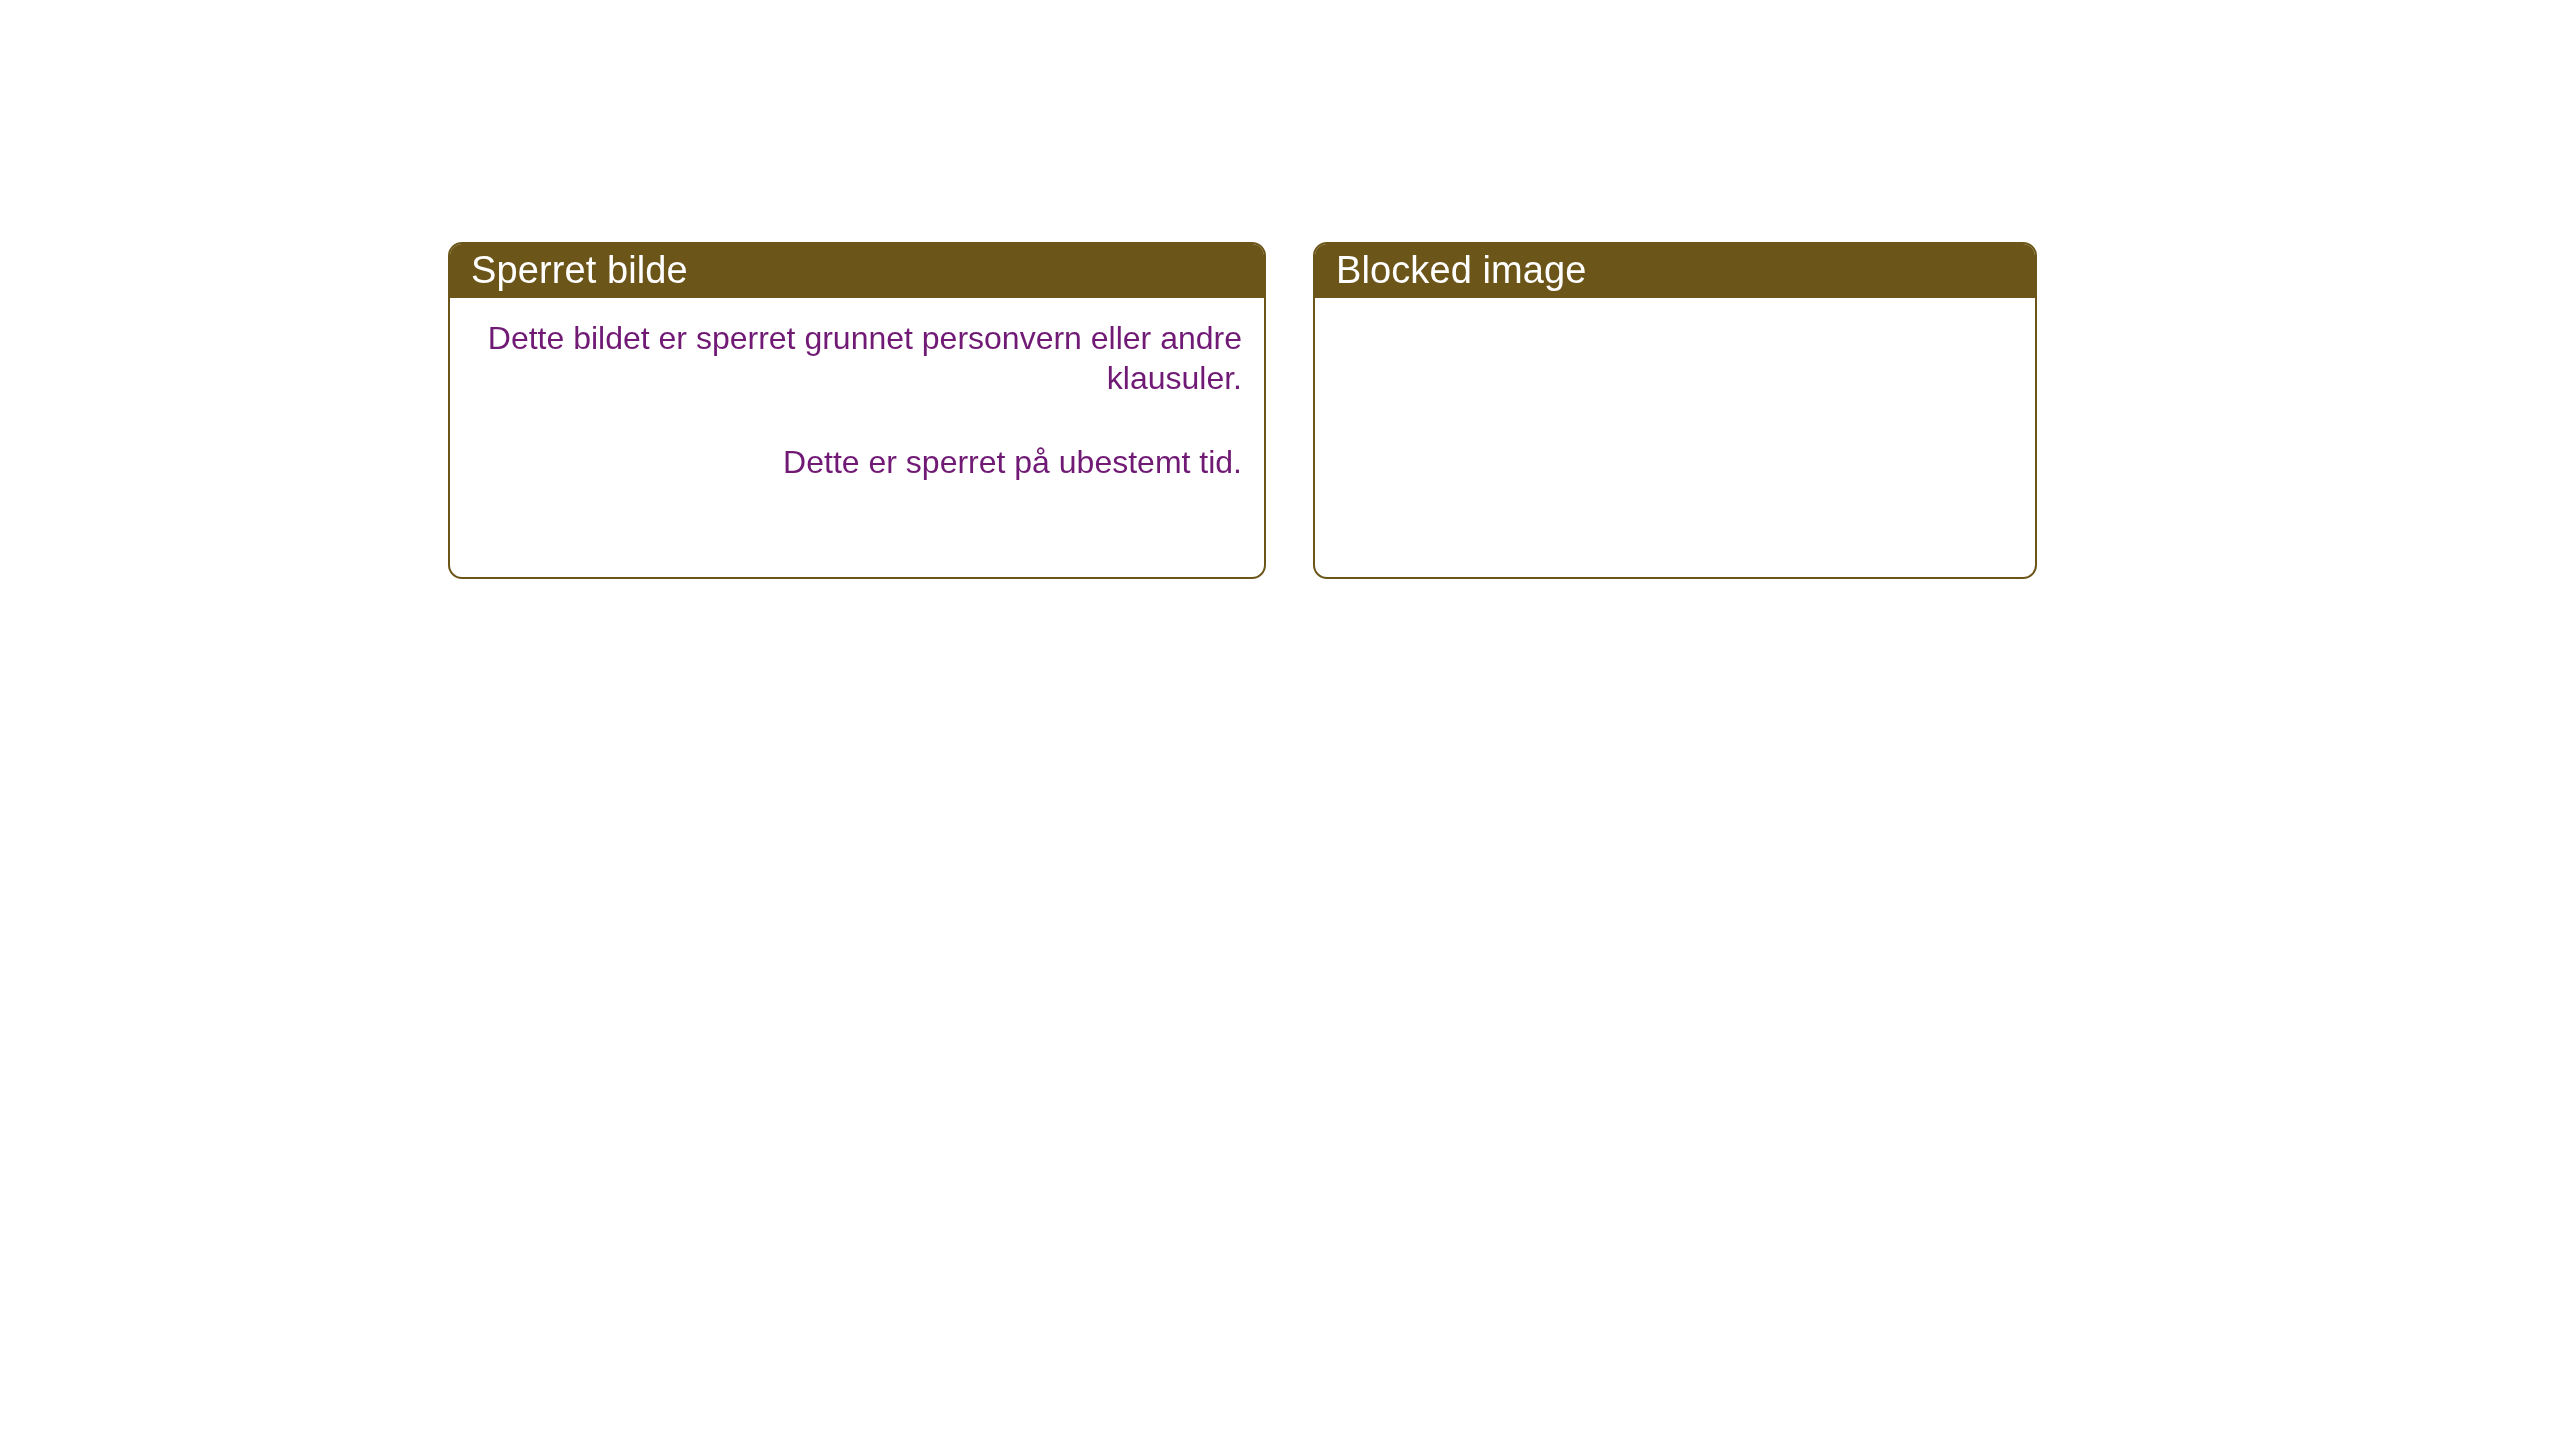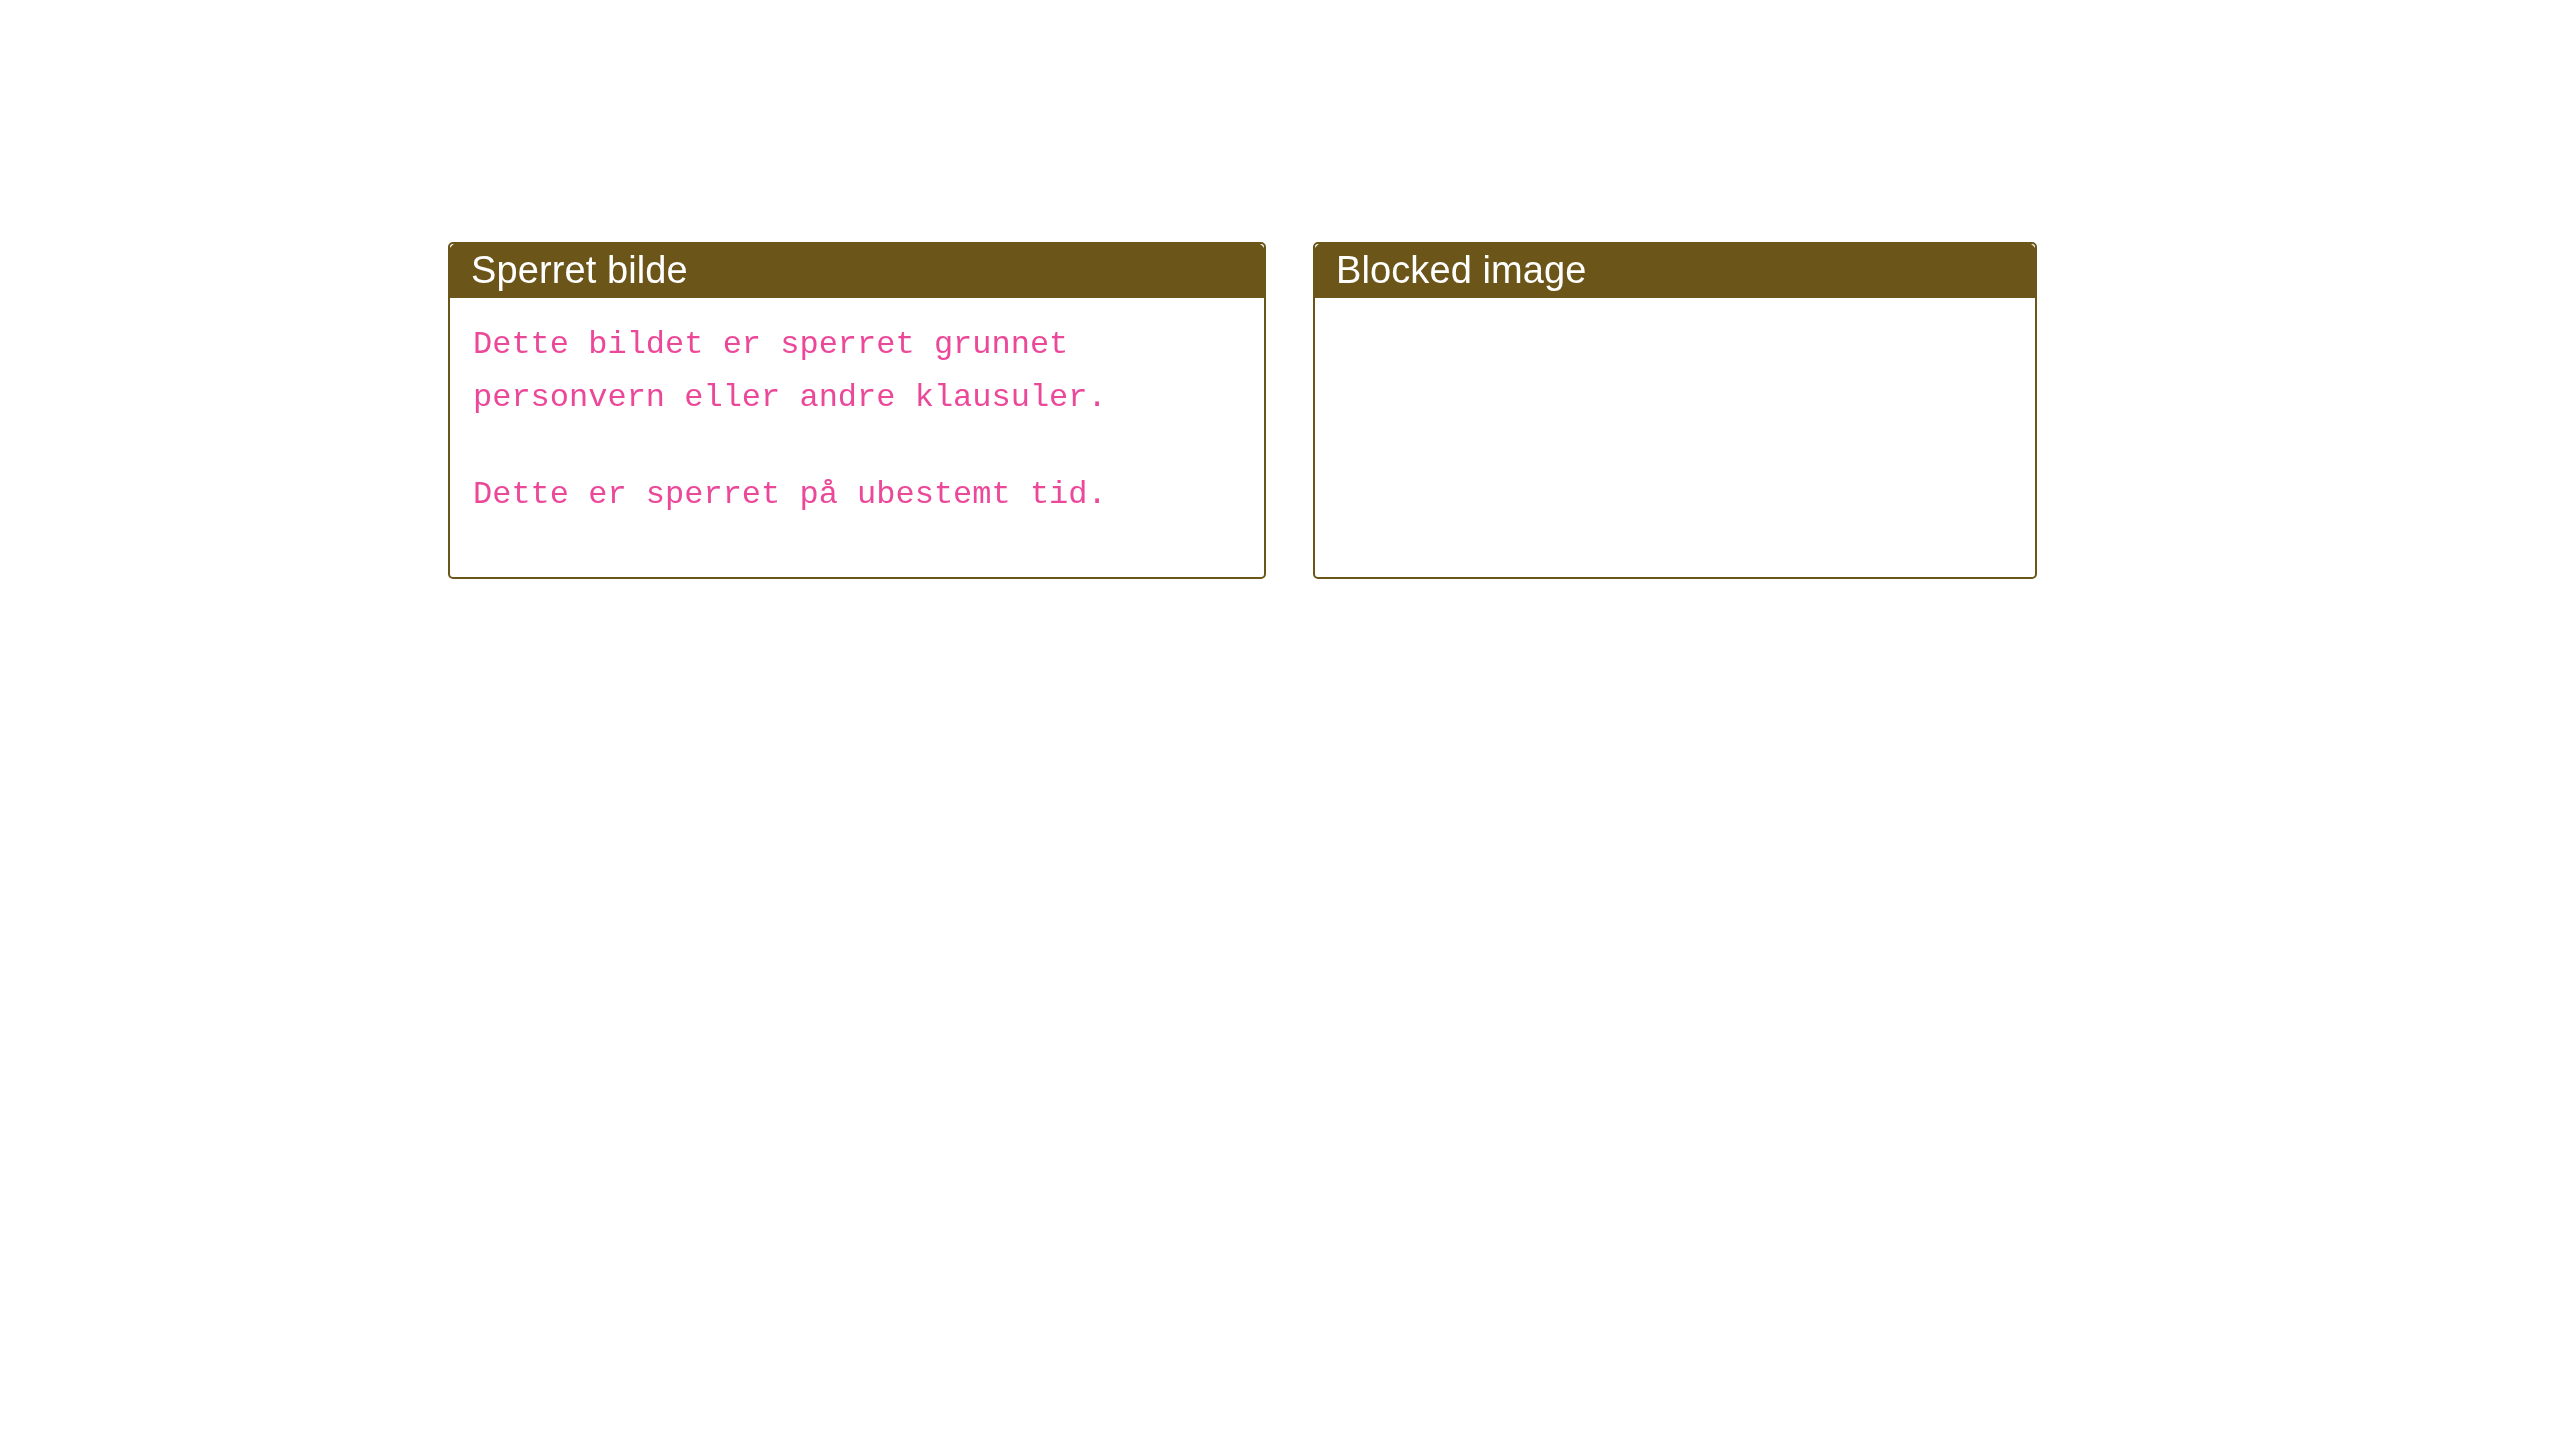--- a/index.html
+++ b/index.html
@@ -21,22 +21,23 @@
     height: 1440px;
     background: #ffffff;
   }
 
   
   .notice-card {
     position: absolute;
     box-sizing: border-box;
     background: #ffffff;
     border: 2px solid #6b5518;
-    border-radius: 5px;
+    border-radius: 14px;
     overflow: hidden;
+    text-align: right;
   }
 
   .card-header {
     box-sizing: border-box;
     background: #6b5518;
     height: 56px;
     display: flex;
     align-items: center;
     padding: 0 0 0 23px;
     margin: -2px -2px 0 -2px;
@@ -54,25 +55,25 @@
     white-space: nowrap;
   }
 
   .card-body {
     box-sizing: border-box;
     padding: 20px 22px 0 23px;
     background: #ffffff;
   }
 
   .card-paragraph {
-    color: #ec4899;
-    font-family: Liberation Mono, monospace;
+    color: #701a75;
+    font-family: Liberation Sans, sans-serif;
     font-size: 32px;
     font-weight: 400;
-    line-height: 53px;
+    line-height: 40px;
     margin: 0;
     white-space: pre-line;
   }
 
   .paragraph-gap {
     height: 44px;
   }
 
   
   #card-no {

